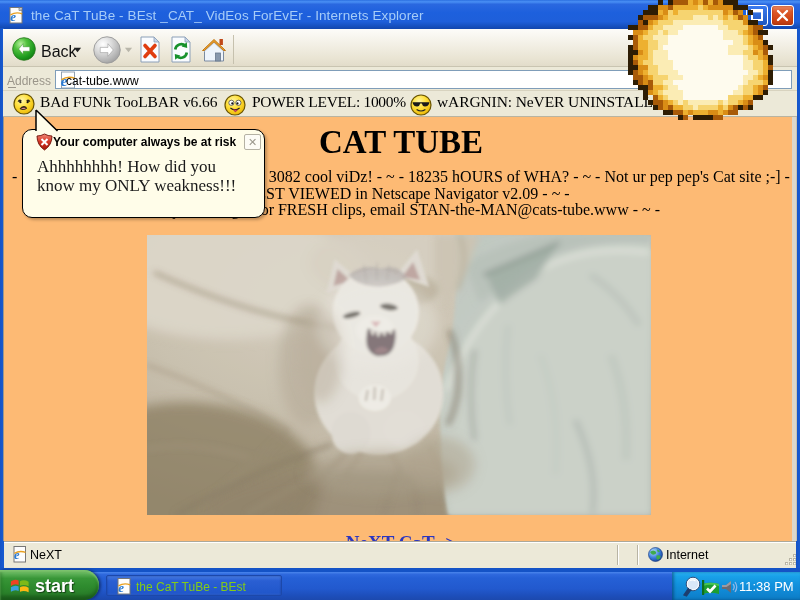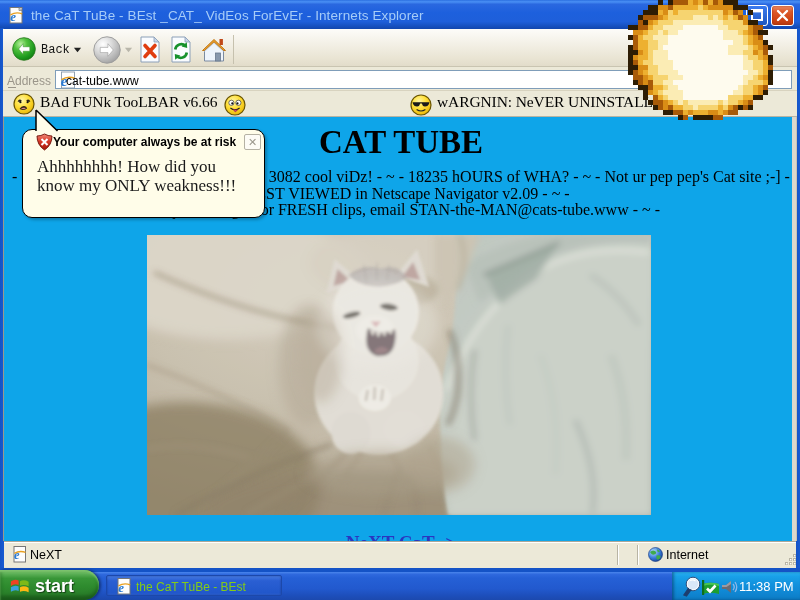--- a/index.html
+++ b/index.html
@@ -12,34 +12,34 @@
     background:linear-gradient(180deg,#2b6fe0 0%,#4a90f5 6%,#2a68e0 14%,#1d60dd 42%,#1e5fda 72%,#1248b0 95%,#0e3f9f 100%); }
   #title-text { left:31px; top:8px; color:#a6ccf8; font-size:13.5px; letter-spacing:0.1px; }
 
   
   .sideborder { top:28px; width:4px; height:540px; background:linear-gradient(90deg,#1453c6,#185bd2); }
 
   
   #toolbar { left:3px; top:29px; width:794px; height:38px;
     background:linear-gradient(180deg,#fdfcf9 0%,#f3f0e6 40%,#e9e4d3 80%,#e2dcca 100%);
     border-bottom:1px solid #c9c4b1; }
-  #back-label { left:41px; top:43px; font-size:12px; color:#111;font-family:Liberation Mono, monospace; }
+  #back-label { left:41px; top:43px; font-size:16px; color:#111; }
 
   
   #addrbar { left:3px; top:67px; width:794px; height:24px; background:#ece9d8; border-bottom:1px solid #d8d3bf; }
   #addr-label { left:7px; top:74px; font-size:12px; color:#9a958a; }
   #addr-field { left:55px; top:70px; width:737px; height:19px; background:#fff; border:1px solid #7f9db9; }
   #addr-text { left:66px; top:74px; font-size:12px; color:#000; }
 
   
   #funkbar { left:3px; top:91px; width:794px; height:26px; background:#ece9d8; border-bottom:1px solid #b8b4a2; }
   .funktext { font-family:"Liberation Serif", serif; font-size:15.5px; letter-spacing:-0.1px; color:#000; top:93px; }
 
   
-  #content { left:3px; top:117px; width:794px; height:424px; background:#0ea5e9; overflow:hidden; border-left:1px solid #9b988b; border-right:1px solid #c8c4b4; }
+  #content { left:3px; top:117px; width:794px; height:424px; background:#fdba74; overflow:hidden; border-left:1px solid #9b988b; border-right:1px solid #c8c4b4; }
   #h1 { left:-3px; top:7.4px; width:800px; text-align:center; font-family:"Liberation Serif", serif;
         font-weight:bold; font-size:33px; line-height:36px; color:#000; }
   .pline { left:-3px; width:800px; text-align:center; font-family:"Liberation Serif", serif; font-size:16px; line-height:16.5px; color:#000; white-space:nowrap; }
   #nextlink { left:0; top:414.5px; width:794px; text-align:center; font-family:"Liberation Serif", serif;
         font-size:19px; font-weight:bold; color:#2a35c0; text-decoration:underline; }
 
   
   #statusbar { left:4px; top:541px; width:792px; height:27px; background:#ece9d8;
      border-top:1px solid #aca899; }
   #statusbar .inner-top { position:absolute; left:0; top:0; width:100%; height:1px; background:#fff; }
@@ -178,20 +178,21 @@
   <svg class="abs" style="left:59px;top:71px" width="18" height="18" viewBox="0 0 18 18">
     <rect x="2.5" y="1" width="13" height="16" fill="#fff" stroke="#8899aa" stroke-width="0.9"></rect>
     <text x="1.8" y="14.5" font-family="Liberation Serif" font-style="italic" font-weight="bold" font-size="15.5" fill="#2a7bd4">e</text>
     <path d="M2.6 8.6 Q9 4.4 16 7.4" stroke="#e8a020" stroke-width="1.5" fill="none"></path>
   </svg>
   <div class="abs" id="addr-text">cat-tube.www</div>
 
   
   <div class="abs" id="funkbar"></div>
   <div class="abs funktext" style="left:40px;">BAd FUNk TooLBAR v6.66</div>
+  <div class="abs funktext" style="left:252px;letter-spacing:-0.3px;">POWER LEVEL: 1000%</div>
   <div class="abs funktext" style="left:437px;">wARGNIN: NeVER UNINSTALL!!</div>
 
   <defs></defs>
   <svg class="abs" style="left:13px;top:93px" width="22" height="22" viewBox="0 0 22 22">
     <defs>
         <radialGradient id="gem" cx="40%" cy="32%" r="75%">
       <stop offset="0%" stop-color="#fff6a8"></stop>
           <stop offset="45%" stop-color="#ffe03c"></stop>
       <stop offset="85%" stop-color="#f0c010"></stop>
           <stop offset="100%" stop-color="#d8a000"></stop>

